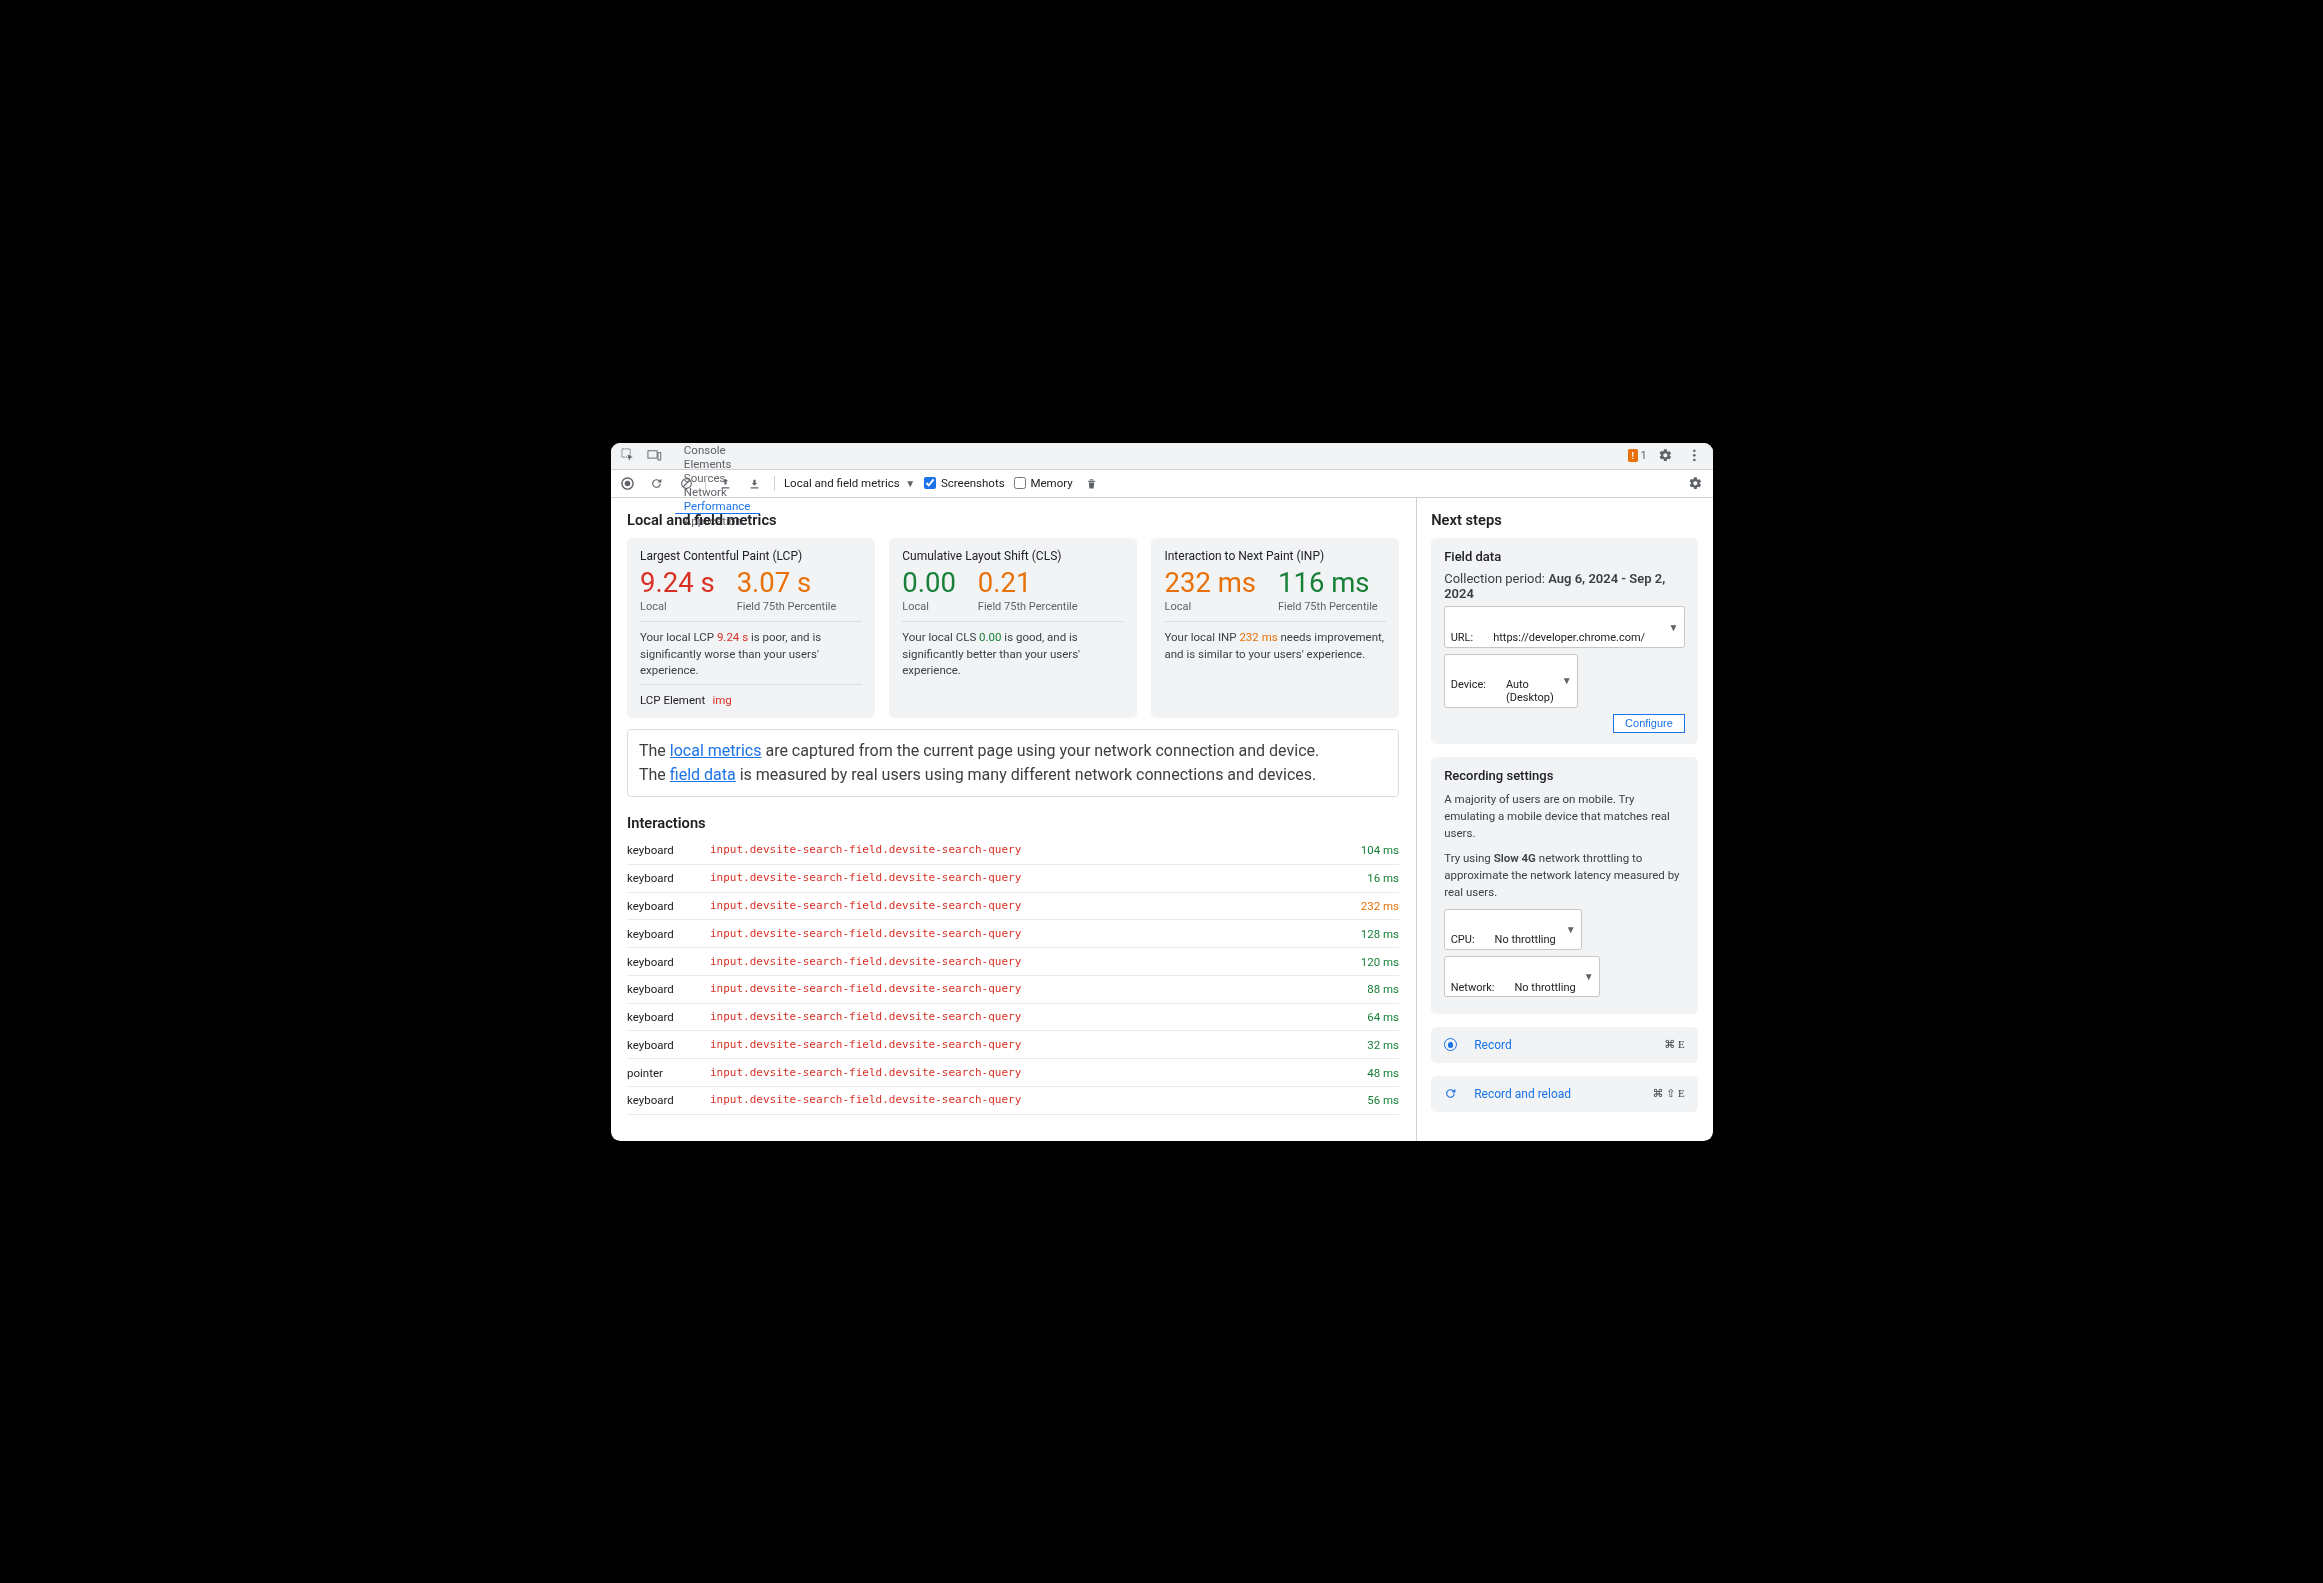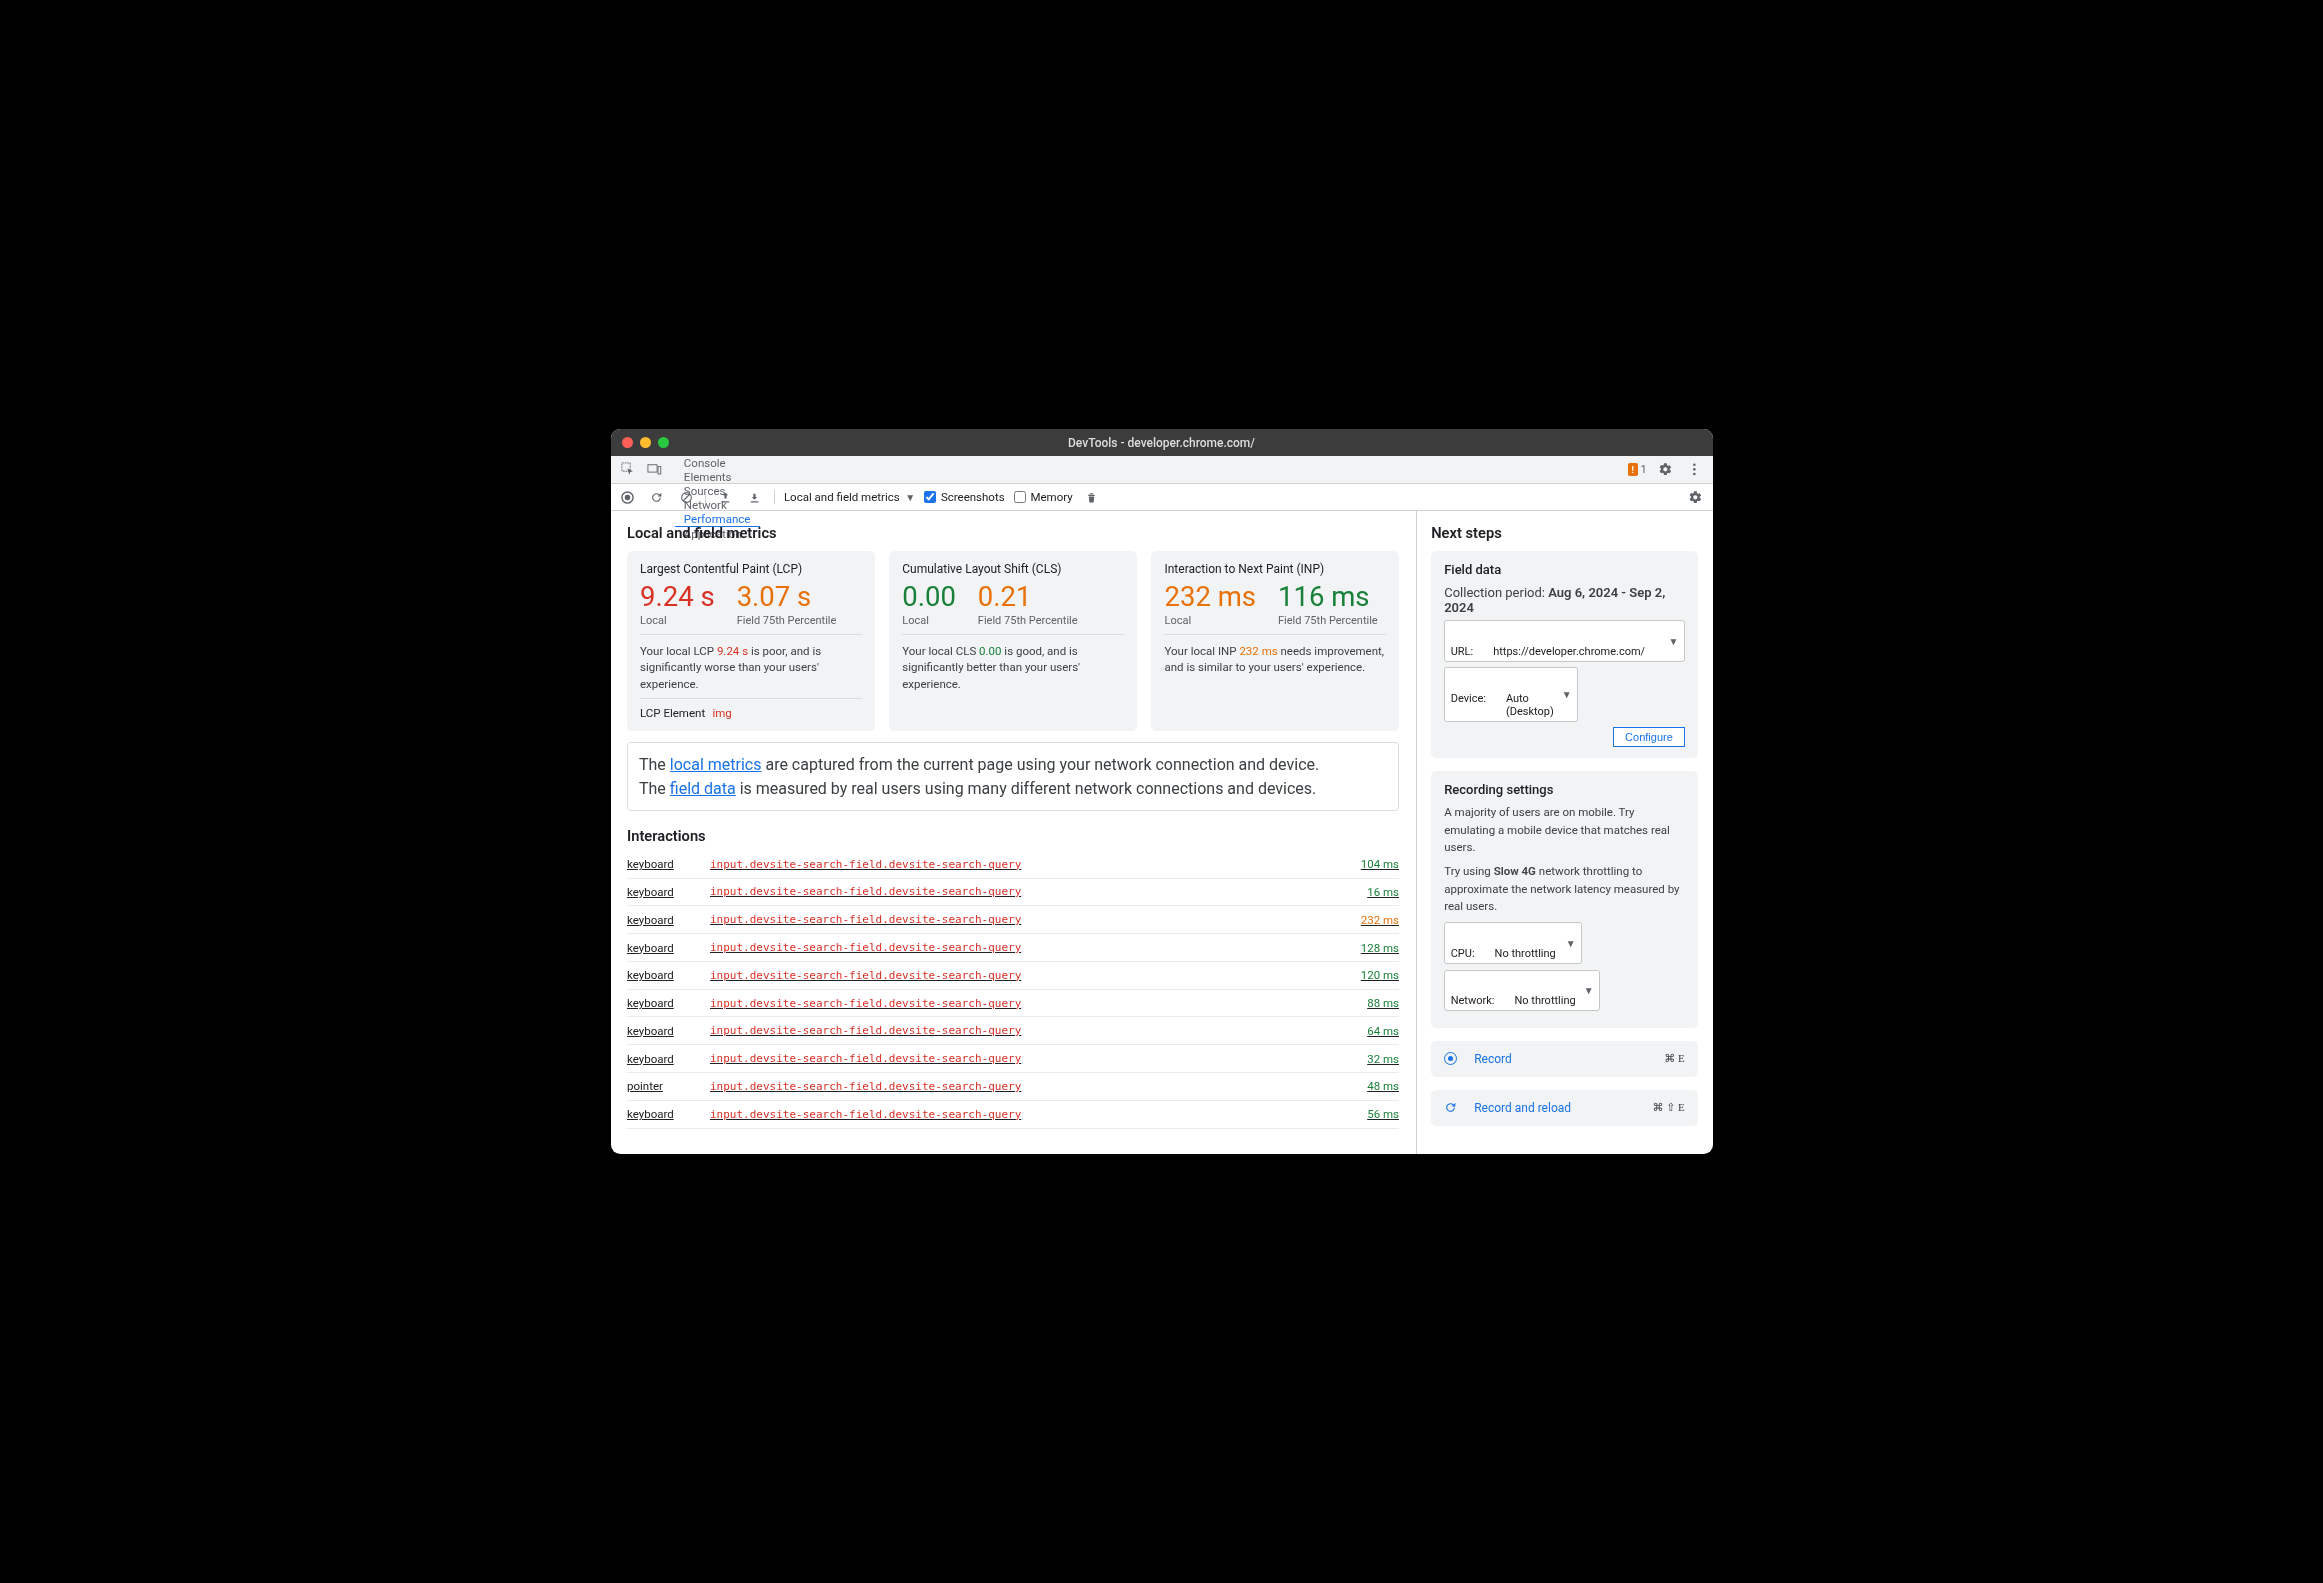--- a/index.html
+++ b/index.html
@@ -88,21 +88,21 @@
   .red{color:#d93025;}
   .green{color:#188038;}
   .orange{color:#e8710a;}
   .card-divider{border-top:0.9px solid #dadce0;margin:5.5px 0 7.3px;}
   .card-text{font-size:11.5px;color:#3c4043;line-height:1.45;}
   .lcp-el{margin-top:7.3px;font-size:11.5px;display:flex;gap:7.3px;}
   .lcp-el .tag{color:#d93025;}
   .info-box{border:0.9px solid #dadce0;border-radius:3.7px;padding:9.2px 11px;font-size:16px;line-height:1.5;color:#3c4043;margin-bottom:16.5px;}
   .info-box a{color:#1a73e8;text-decoration:underline;cursor:pointer;}
   .int-head{font-size:14.7px;font-weight:600;margin-bottom:5.5px;}
-  .int-row{display:flex;align-items:center;border-bottom:0.9px solid #e8eaed;padding:6.4px 0;font-size:11.5px;text-decoration:underline;}
+  .int-row{display:flex;border-bottom:0.9px solid #e8eaed;padding:6.4px 0;font-size:11.5px;}
   .int-type{width:83px;color:#202124;}
   .int-sel{flex:1;color:#d93025;font-family:Menlo,Consolas,monospace;font-size:11px;}
   .int-dur{width:64px;text-align:right;}
   .panel{background:#f1f3f4;border-radius:5.5px;padding:11px 13px;margin-bottom:13px;}
   .panel-title{font-size:13px;font-weight:500;margin-bottom:7.3px;}
   .panel-row{font-size:13px;color:#3c4043;margin-bottom:5.5px;}
   .sel{background:#fff;border:0.9px solid #c4c7c5;border-radius:2.8px;padding:2.8px 5.5px;font-size:11px;display:flex;align-items:center;gap:5.5px;margin-bottom:5.5px;cursor:pointer;justify-content:space-between;}
   .sel .chev{margin-left:auto;}
   .sel-inner{display:flex;gap:20px;margin-top:21px;}
   .config-btn{border:0.9px solid #1a73e8;color:#1a73e8;background:#fff;border-radius:0;padding:2.8px 11px;font-size:11px;cursor:pointer;float:right;}
@@ -115,28 +115,20 @@
   .reload-icon svg{width:13px;height:13px;color:#1a73e8;}
   .clearfix::after{content:"";display:table;clear:both;}
   .bold{font-weight:600;}
   svg { display:block; }
 </style>
 </head>
 <body>
 
 <div class="window">
 
-  <div class="titlebar">
-    <div class="traffic">
-      <div class="dot red"></div>
-      <div class="dot yellow"></div>
-      <div class="dot green"></div>
-    </div>
-    <div class="title">DevTools - developer.chrome.com/</div>
-  </div>
 
   <div class="tabbar">
     <div class="icon-btn">
       <svg width="14.7" height="14.7" viewBox="0 0 16 16">
           <rect x="1" y="1" width="9" height="9" fill="none" stroke="#5f6368" stroke-dasharray="2 1"></rect>
           <path d="M7 7 L13 10 L10 11 L9 14 Z" fill="#5f6368"></path>
         </svg>
     </div>
     <div class="icon-btn">
       <svg width="14.7" height="14.7" viewBox="0 0 16 16">

